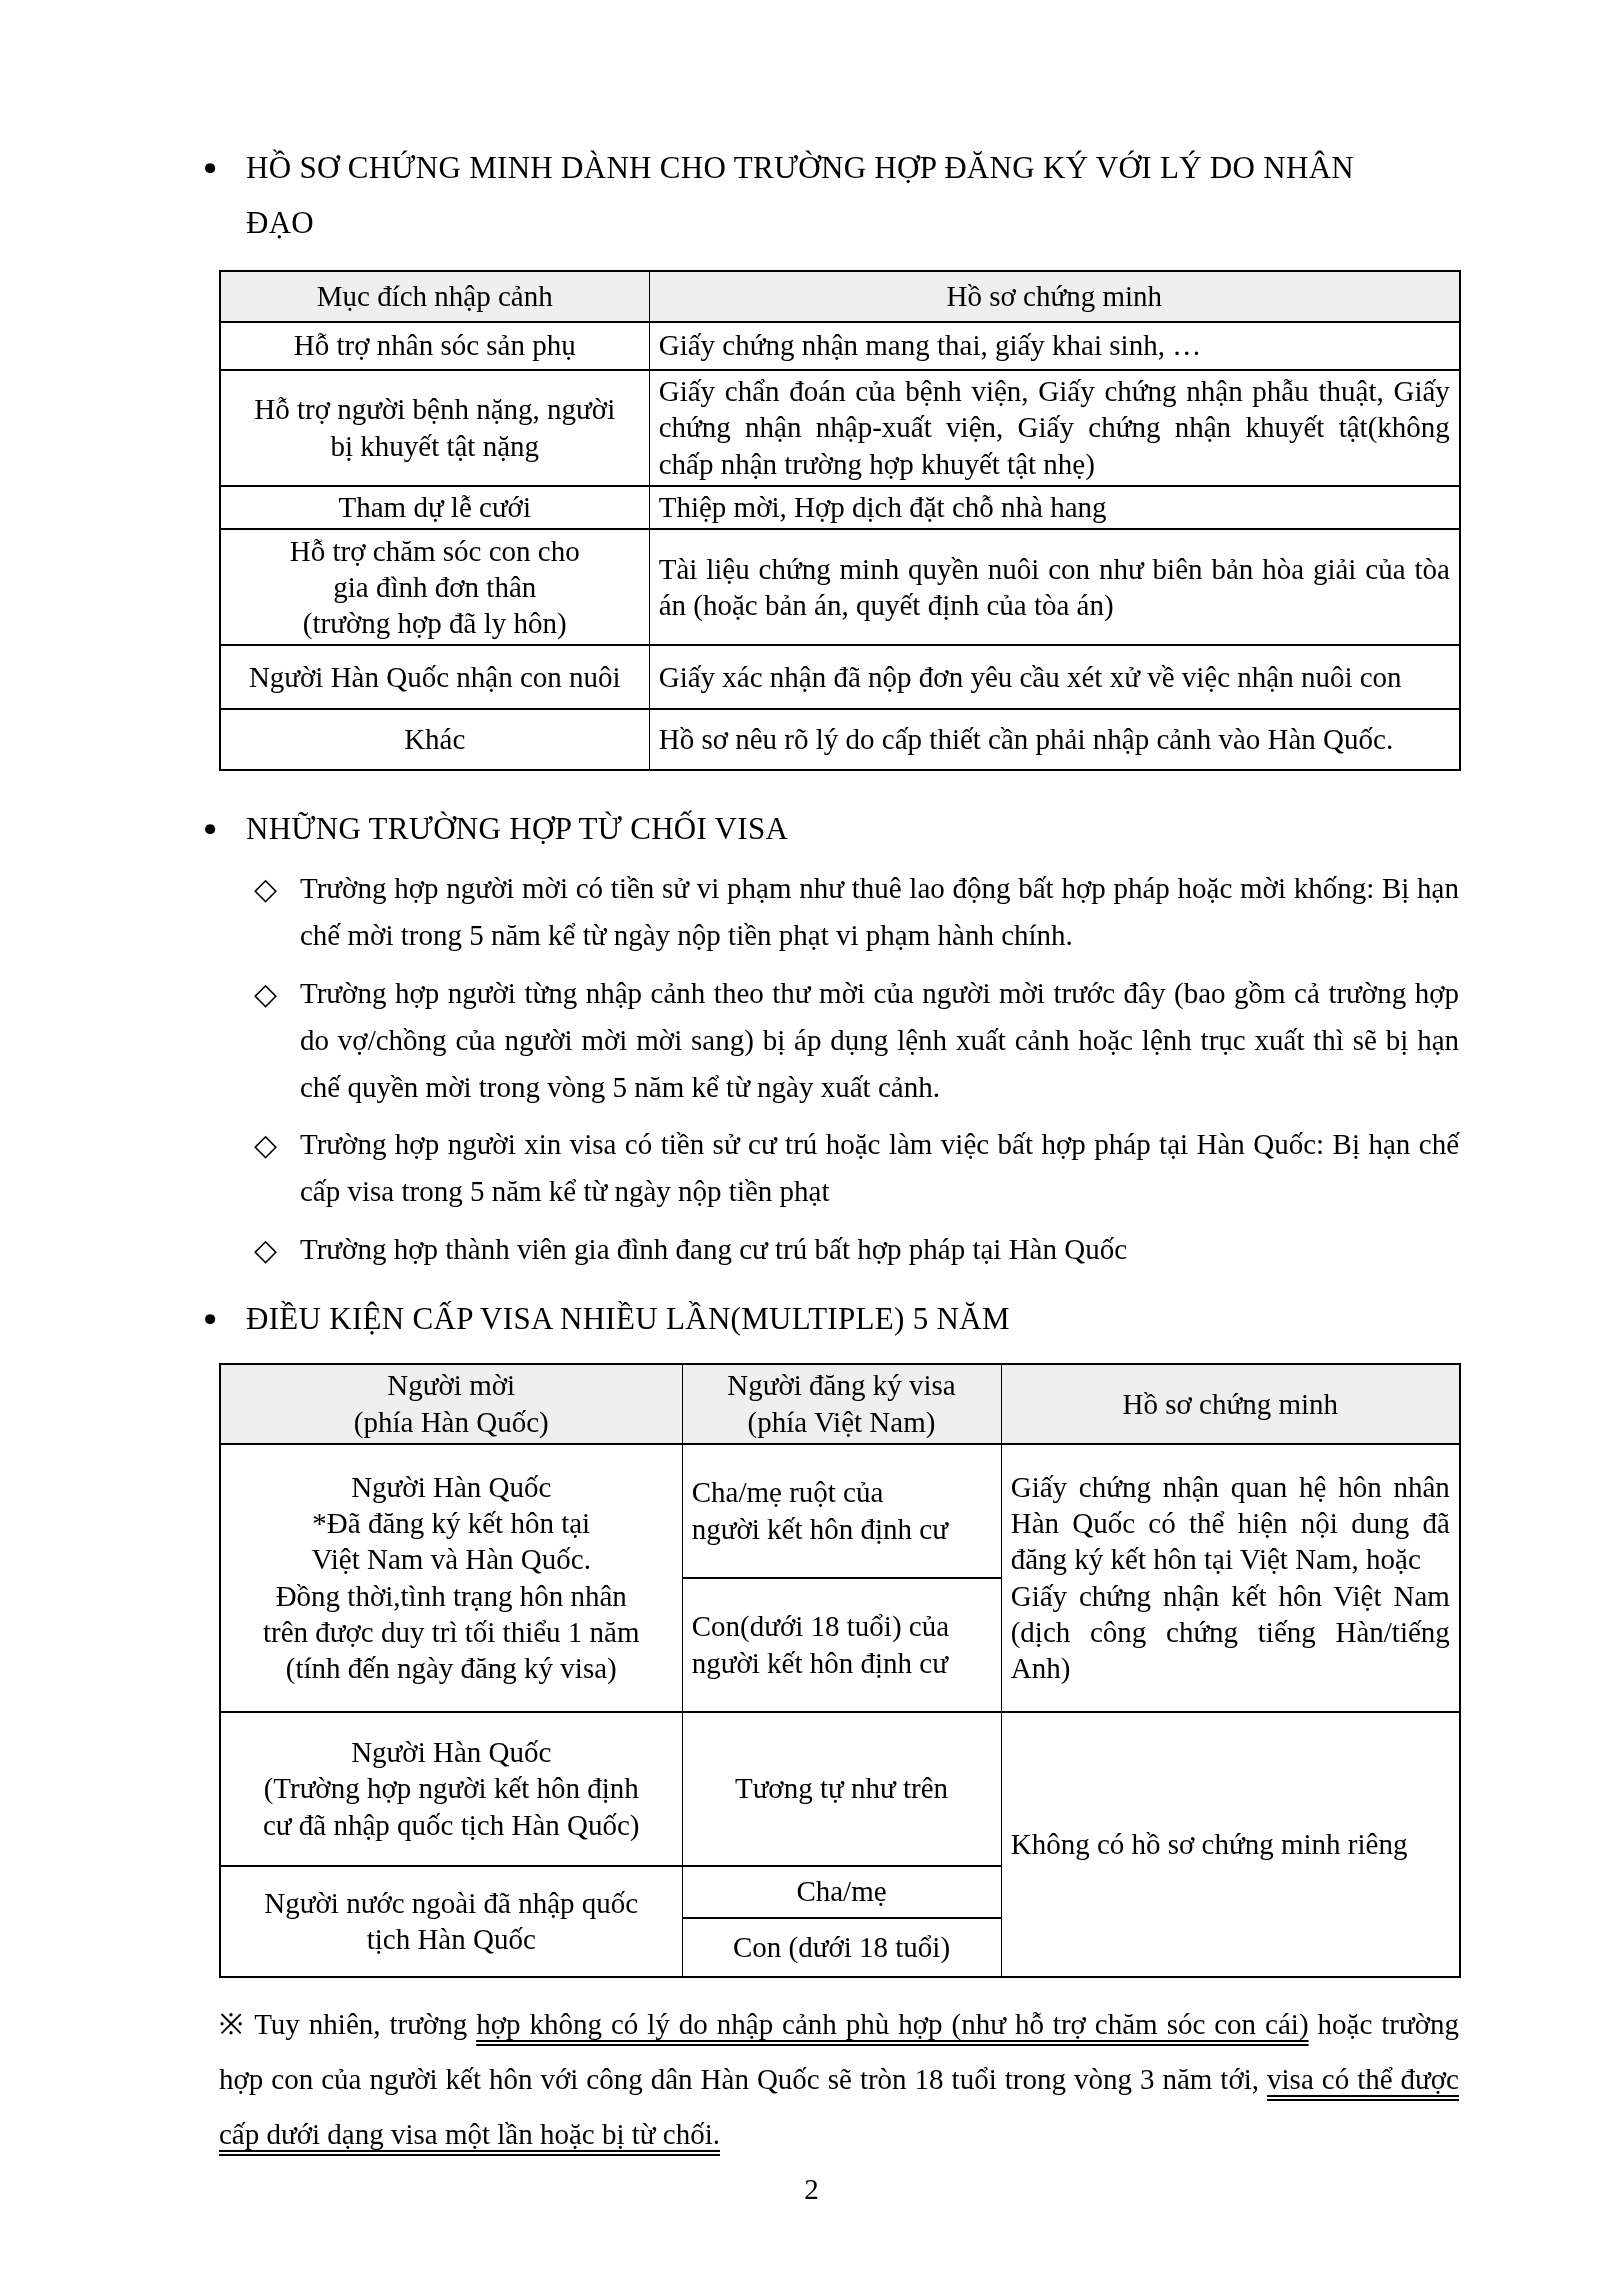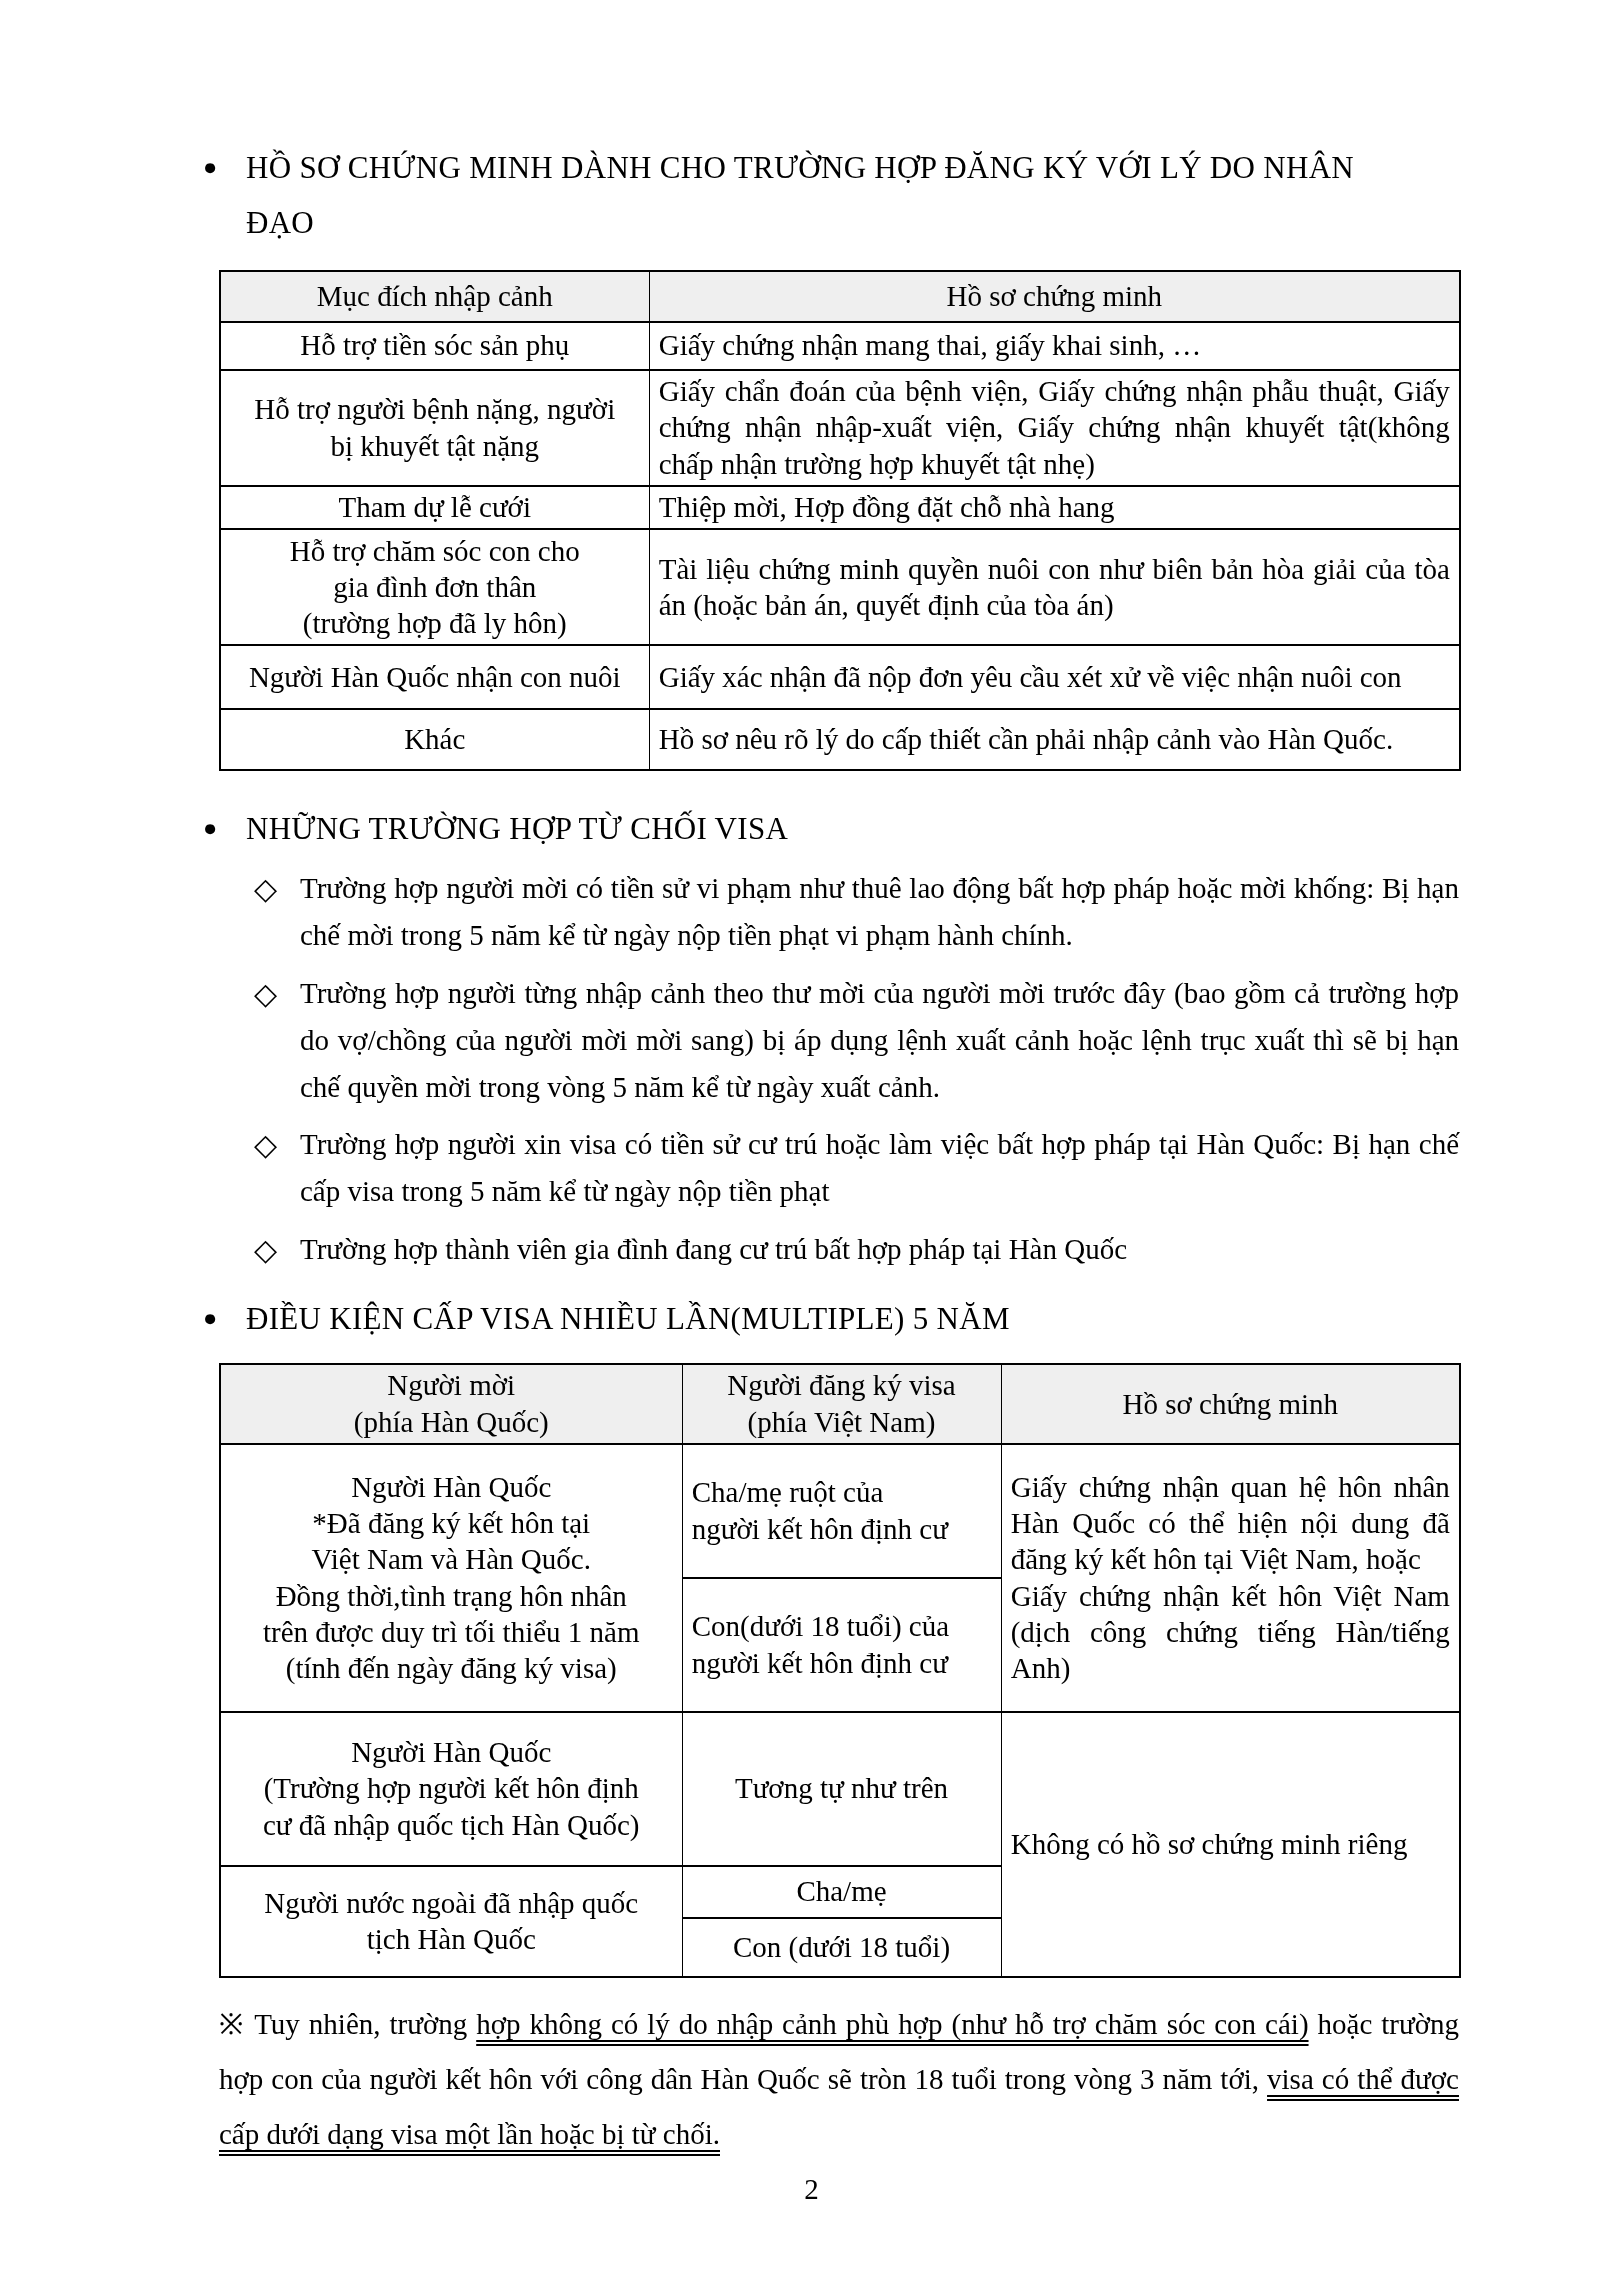--- a/index.html
+++ b/index.html
@@ -90,31 +90,31 @@
     <colgroup>
         <col style="width:429px">
         <col style="width:811px">
       </colgroup>
     <tbody>
         <tr style="height:51px">
       <th>Mục đích nhập cảnh</th>
       <th>Hồ sơ chứng minh</th>
     </tr>
     <tr style="height:48px">
-      <td class="c pl">Hỗ trợ tiền sóc sản phụ</td>
+      <td class="c pl">Hỗ trợ nhân sóc sản phụ</td>
       <td class="j">Giấy chứng nhận mang thai, giấy khai sinh, …</td>
     </tr>
     <tr style="height:105px">
       <td class="c pl">Hỗ trợ người bệnh nặng, người
 bị khuyết tật nặng</td>
       <td class="j">Giấy chẩn đoán của bệnh viện, Giấy chứng nhận phẫu thuật, Giấy chứng nhận nhập-xuất viện, Giấy chứng nhận khuyết tật(không chấp nhận trường hợp khuyết tật nhẹ)</td>
     </tr>
     <tr style="height:36px">
       <td class="c pl">Tham dự lễ cưới</td>
-      <td class="j">Thiệp mời, Hợp đồng đặt chỗ nhà hang</td>
+      <td class="j">Thiệp mời, Hợp dịch đặt chỗ nhà hang</td>
     </tr>
     <tr style="height:105px">
       <td class="c pl">Hỗ trợ chăm sóc con cho
 gia đình đơn thân
 (trường hợp đã ly hôn)</td>
       <td class="j">Tài liệu chứng minh quyền nuôi con như biên bản hòa giải của tòa án (hoặc bản án, quyết định của tòa án)</td>
     </tr>
     <tr style="height:64px">
       <td class="c pl">Người Hàn Quốc nhận con nuôi</td>
       <td class="j">Giấy xác nhận đã nộp đơn yêu cầu xét xử về việc nhận nuôi con</td>

